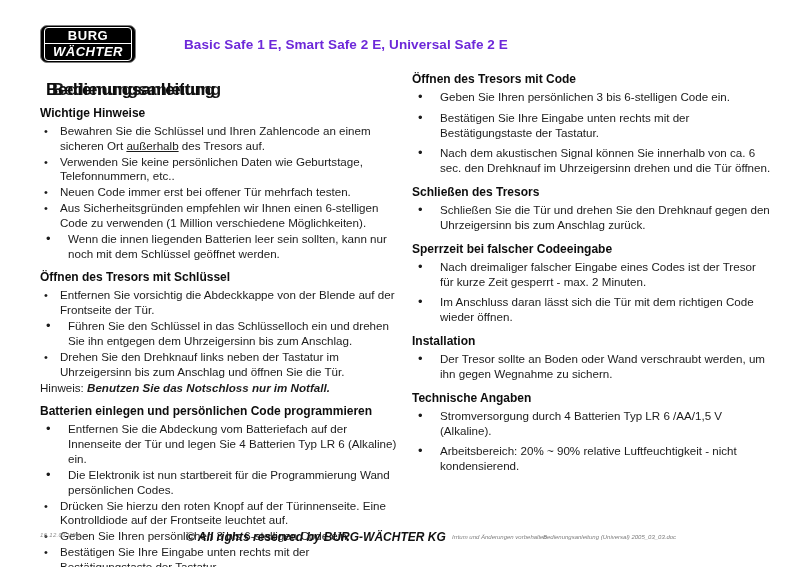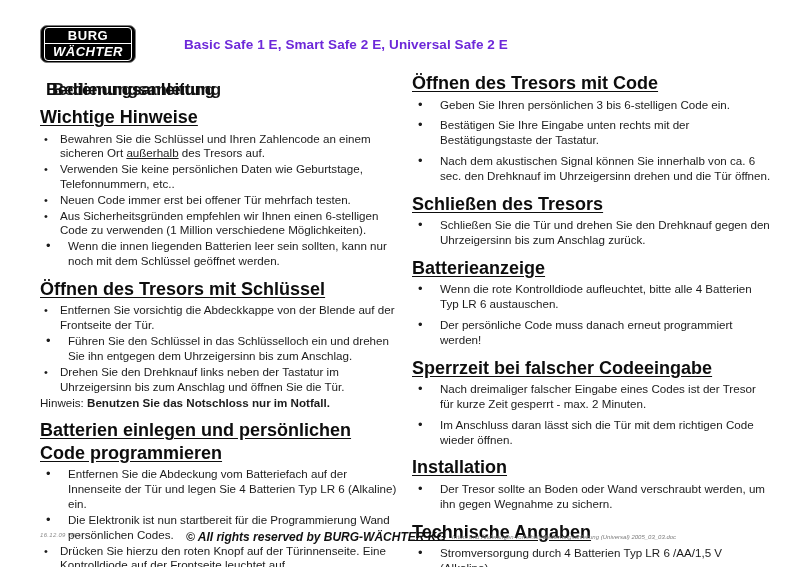--- a/index.html
+++ b/index.html
@@ -112,24 +112,23 @@
     position: absolute;
     top: 106px;
     width: 360px;
   }
   .col-left  { left: 40px; }
   .col-right { left: 412px; top: 72px; }
 
   .section { margin-bottom: 9px; }
 
   .sec-head {
-    font-size: 18px;
+    font-size: 12px;
     font-weight: bold;
     color: #0d0d0d;
-    text-decoration: underline;
     text-underline-offset: 2px;
     margin-bottom: 3px;
     line-height: 1.25;
   }
 
   ul.bullets {
     list-style: none;
     margin: 0;
     padding: 0;
   }
@@ -160,21 +159,21 @@
   ul.bullets li.spaced { margin-bottom: 6px; }
   .li-text { display: block; }
   .li-text u { text-decoration: underline; }
 
   .note {
     font-size: 11.6px;
     line-height: 1.3;
     color: #1b1b1b;
     margin-top: 1px;
   }
-  .note b { font-weight: bold; }
+  .note b { font-weight: bold; font-style: italic; }
 
   
   .footer {
     position: absolute;
     left: 40px;
     top: 530px;
     width: 722px;
     height: 16px;
     font-style: italic;
   }
@@ -304,31 +303,20 @@
           <li class="wide spaced">
             <span class="li-text">Nach dem akustischen Signal können Sie innerhalb von ca. 6 sec. den Drehknauf im Uhrzeigersinn drehen und die Tür öffnen.</span>
           </li>
         </ul>
       </div>
       <div class="section">
         <div class="sec-head">Schließen des Tresors</div>
         <ul class="bullets">
           <li class="wide spaced">
             <span class="li-text">Schließen Sie die Tür und drehen Sie den Drehknauf gegen den Uhrzeigersinn bis zum Anschlag zurück.</span>
-          </li>
-        </ul>
-      </div>
-      <div class="section">
-        <div class="sec-head">Batterieanzeige</div>
-        <ul class="bullets">
-          <li class="wide spaced">
-            <span class="li-text">Wenn die rote Kontrolldiode aufleuchtet, bitte alle 4 Batterien Typ LR 6 austauschen.</span>
-          </li>
-          <li class="wide spaced">
-            <span class="li-text">Der persönliche Code muss danach erneut programmiert werden!</span>
           </li>
         </ul>
       </div>
       <div class="section">
         <div class="sec-head">Sperrzeit bei falscher Codeeingabe</div>
         <ul class="bullets">
           <li class="wide spaced">
             <span class="li-text">Nach dreimaliger falscher Eingabe eines Codes ist der Tresor für kurze Zeit gesperrt - max. 2 Minuten.</span>
           </li>
           <li class="wide spaced">

